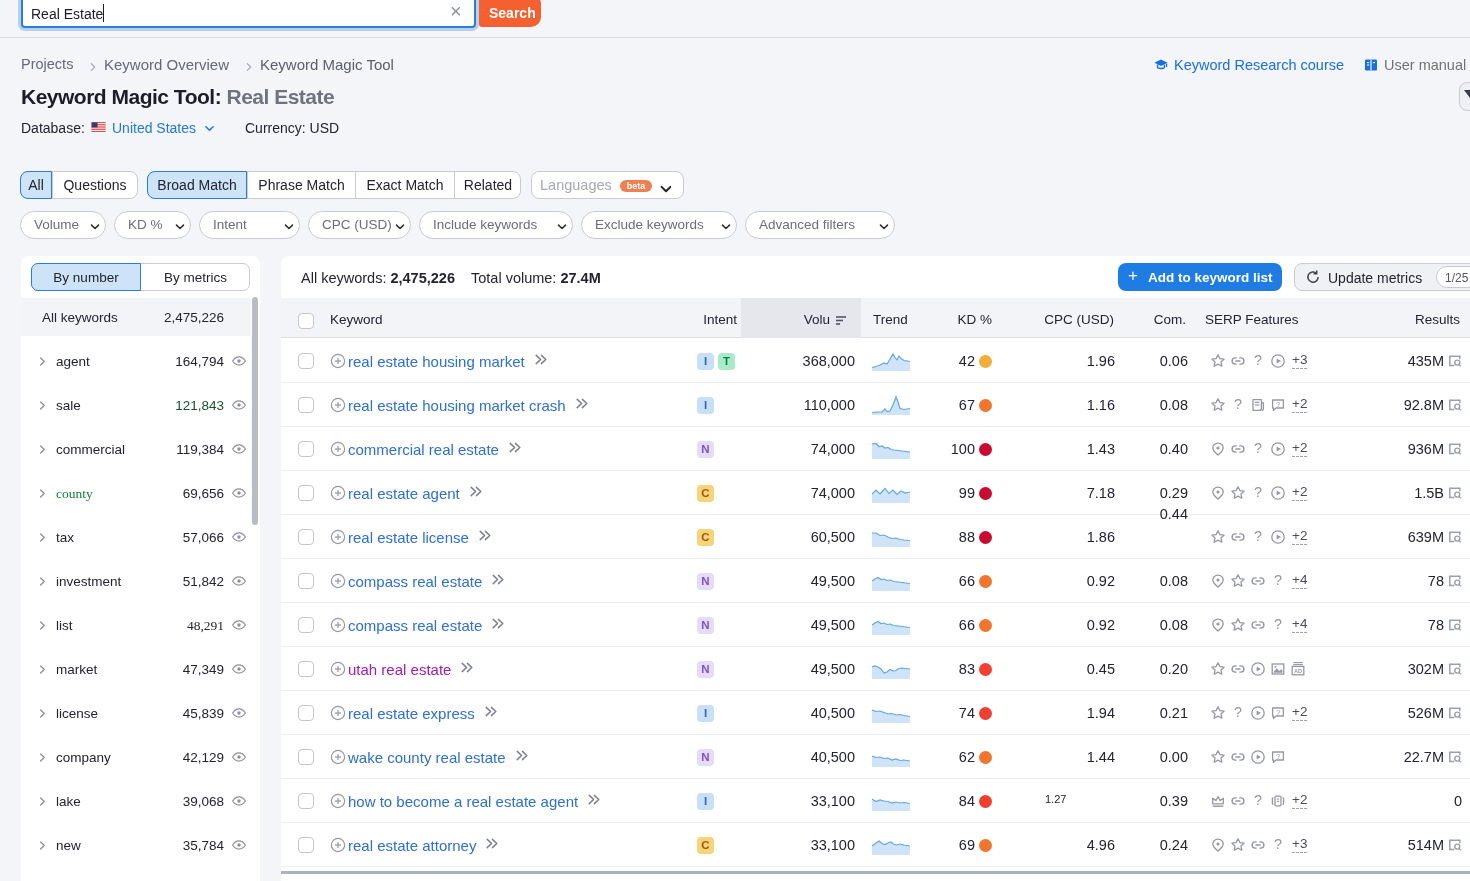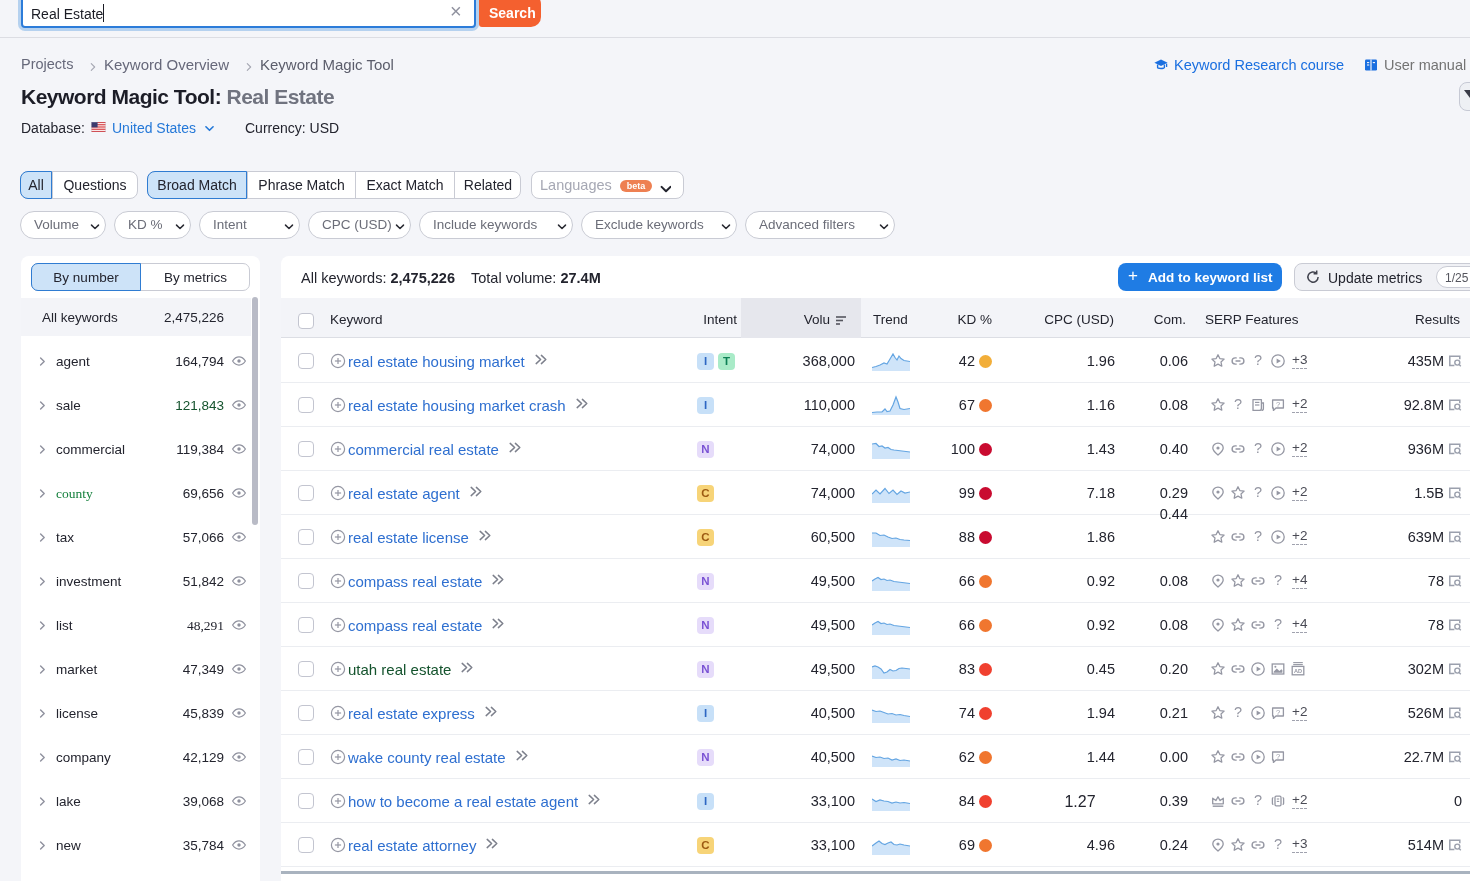--- a/index.html
+++ b/index.html
@@ -571,21 +571,21 @@
       <circle cx="10.3" cy="9.6" r="2.5" fill="none" stroke="#9ba0ad" stroke-width="1.4"></circle>
       <line x1="12.1" y1="11.5" x2="13.8" y2="13.2" stroke="#9ba0ad" stroke-width="1.4"></line>
     </svg></div>
 <div class="abs" style="left:281px;top:647px;width:1189px;height:44px;border-bottom:1px solid #ebedf1;"></div>
 <div class="abs" style="left:298px;top:661px;width:16px;height:16px;background:#fff;border:1px solid #c3c5d0;border-radius:4px;"></div>
 <div class="abs" style="left:330px;top:661px;"><svg width="16" height="16" viewBox="0 0 16 16" style="">
       <circle cx="8" cy="8" r="6.6" fill="none" stroke="#9597a3" stroke-width="1.2"></circle>
       <line x1="8" y1="4.9" x2="8" y2="11.1" stroke="#9597a3" stroke-width="1.2"></line>
       <line x1="4.9" y1="8" x2="11.1" y2="8" stroke="#9597a3" stroke-width="1.2"></line>
     </svg></div>
-<div class="abs" style="left:348px;top:660px;font-size:15px;color:#14532d;">utah real estate<span style="display:inline-block;margin-left:9px;"><svg width="14" height="15" viewBox="0 0 14 15" style="">
+<div class="abs" style="left:348px;top:660px;font-size:15px;color:#a21caf;">utah real estate<span style="display:inline-block;margin-left:9px;"><svg width="14" height="15" viewBox="0 0 14 15" style="">
         <path d="M2.2 3.4 L6.6 7.5 L2.2 11.6" fill="none" stroke="#7d808c" stroke-width="1.5" stroke-linecap="round" stroke-linejoin="round"></path>
         <path d="M7.4 3.4 L11.8 7.5 L7.4 11.6" fill="none" stroke="#7d808c" stroke-width="1.5" stroke-linecap="round" stroke-linejoin="round"></path>
       </svg></span></div>
 <div class="abs" style="left:697px;top:661px;width:17px;height:17px;background:#e6dcfa;border-radius:4px;color:#7a52d4;font-size:11.5px;font-weight:bold;text-align:center;line-height:17px;">N</div>
 <div class="abs" style="left:755px;top:661px;width:100px;text-align:right;font-size:14.5px;color:#23242e;">49,500</div>
 <div class="abs" style="left:872px;top:659px;"><svg width="38" height="20" viewBox="0 0 38 20">
       <path d="M0,8 L3,7 L6,8 L9,10 L12,14 L15,13 L18,10.5 L21,12 L24,11.5 L27,9.5 L30,9 L34,9.5 L38,10 L38,20 L0,20 Z" fill="#cfe4f9"></path>
       <path d="M0,8 L3,7 L6,8 L9,10 L12,14 L15,13 L18,10.5 L21,12 L24,11.5 L27,9.5 L30,9 L34,9.5 L38,10" fill="none" stroke="#64a5e2" stroke-width="1.2"></path>
     </svg></div>
 <div class="abs" style="left:915px;top:661px;width:60px;text-align:right;font-size:14.5px;color:#23242e;">83</div>
@@ -718,21 +718,21 @@
         <path d="M7.4 3.4 L11.8 7.5 L7.4 11.6" fill="none" stroke="#7d808c" stroke-width="1.5" stroke-linecap="round" stroke-linejoin="round"></path>
       </svg></span></div>
 <div class="abs" style="left:697px;top:793px;width:17px;height:17px;background:#c7e0f8;border-radius:4px;color:#2d66c3;font-size:11.5px;font-weight:bold;text-align:center;line-height:17px;">I</div>
 <div class="abs" style="left:755px;top:793px;width:100px;text-align:right;font-size:14.5px;color:#23242e;">33,100</div>
 <div class="abs" style="left:872px;top:791px;"><svg width="38" height="20" viewBox="0 0 38 20">
       <path d="M0,8 L4,10.5 L8,9 L12,10 L16,10.5 L20,12 L24,11 L28,12 L32,11.5 L38,12.5 L38,20 L0,20 Z" fill="#cfe4f9"></path>
       <path d="M0,8 L4,10.5 L8,9 L12,10 L16,10.5 L20,12 L24,11 L28,12 L32,11.5 L38,12.5" fill="none" stroke="#64a5e2" stroke-width="1.2"></path>
     </svg></div>
 <div class="abs" style="left:915px;top:793px;width:60px;text-align:right;font-size:14.5px;color:#23242e;">84</div>
 <div class="abs" style="left:979px;top:794.5px;width:13px;height:13px;border-radius:50%;background:#f0402f;"></div>
-<div class="abs" style="left:1045px;top:793px;width:70px;text-align:center;font-size:16px;color:#23242e;">1.27</div>
+<div class="abs" style="left:1045px;top:793px;width:70px;text-align:left;font-size:11px;color:#23242e;">1.27</div>
 <div class="abs" style="left:1128px;top:793px;width:60px;text-align:right;font-size:14.5px;color:#23242e;">0.39</div>
 <div class="abs" style="left:1210px;top:793px;"><svg width="16" height="16" viewBox="0 0 16 16" style="">
       <path d="M2.7 10.8 L2.7 5.2 L5.9 7.6 L8 3.8 L10.1 7.6 L13.3 5.2 L13.3 10.8 Z" fill="none" stroke="#9597a3" stroke-width="1.3" stroke-linejoin="round"></path>
       <line x1="2.7" y1="13.2" x2="13.3" y2="13.2" stroke="#9597a3" stroke-width="1.4"></line>
     </svg></div>
 <div class="abs" style="left:1230px;top:793px;"><svg width="16" height="16" viewBox="0 0 16 16" style="">
       <path d="M6.2 4.9 H5.3 C3.5 4.9 2.1 6.3 2.1 8 C2.1 9.7 3.5 11.1 5.3 11.1 H6.2" fill="none" stroke="#9597a3" stroke-width="1.4" stroke-linecap="round"></path>
       <path d="M9.8 4.9 H10.7 C12.5 4.9 13.9 6.3 13.9 8 C13.9 9.7 12.5 11.1 10.7 11.1 H9.8" fill="none" stroke="#9597a3" stroke-width="1.4" stroke-linecap="round"></path>
       <line x1="6" y1="8" x2="10" y2="8" stroke="#9597a3" stroke-width="1.4" stroke-linecap="round"></line>
     </svg></div>

